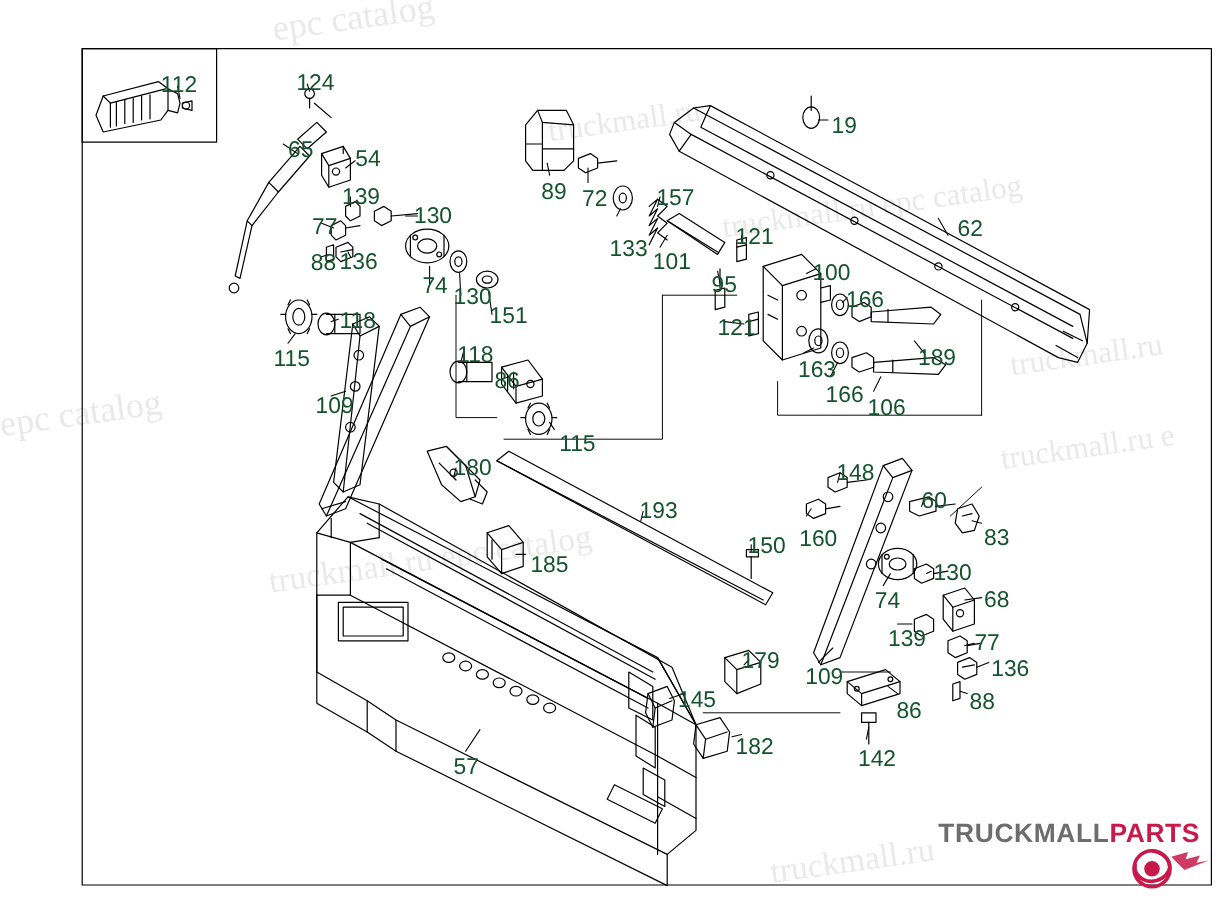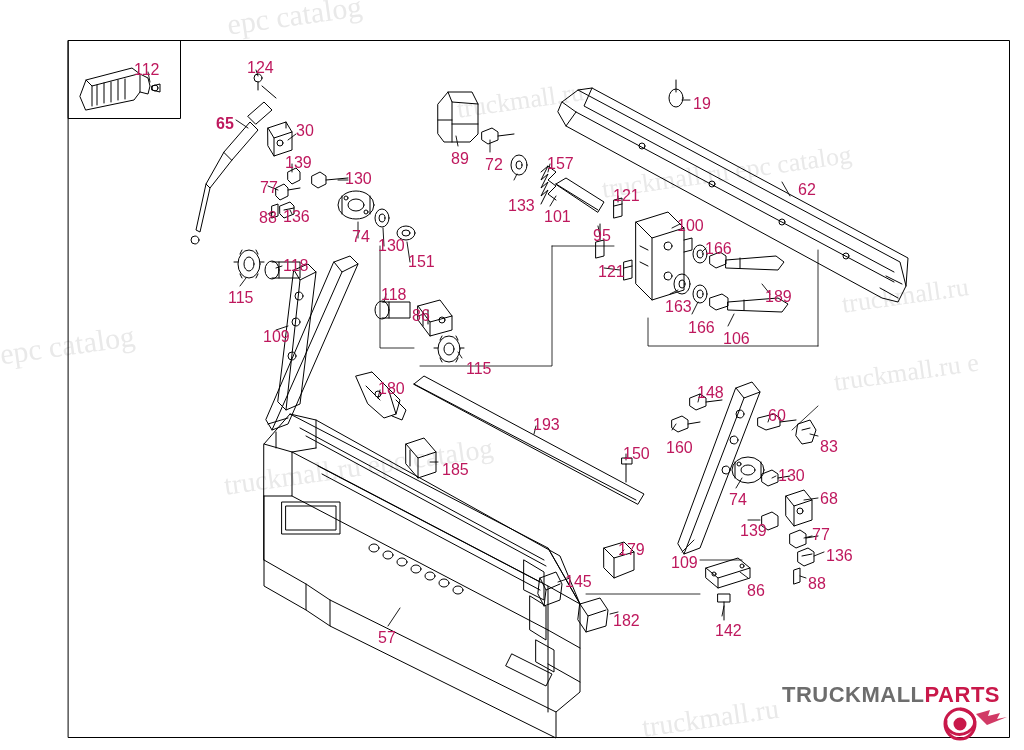--- a/index.html
+++ b/index.html
@@ -33,22 +33,22 @@
     font-family: "Liberation Serif", serif;
     font-size: 30px;
     white-space: nowrap;
     user-select: none;
     pointer-events: none;
   }
   
   .lbl {
     position: absolute;
     font-family: "Liberation Sans", sans-serif;
-    font-size: 16px;
-    color: #be185d;
+    font-size: 19px;
+    color: #14532d;
     line-height: 1;
     white-space: nowrap;
   }
   
   .logo {
     position: absolute;
     right: 14px;
     bottom: 12px;
     width: 170px;
     height: 56px;
@@ -525,22 +525,22 @@
         <path d="M792 430 L818 406"></path>
         <path d="M700 560 L742 560"></path>
         <path d="M586 594 L700 594"></path>
       </g>
     </g>
   </svg>
 
   <div id="label-layer">
       <div class="lbl" style="left: 134px; top: 62px;">112</div>
       <div class="lbl" style="left: 247px; top: 60px; text-align: right;">124</div>
-      <div class="lbl" style="left: 216px; top: 116px; font-weight: bold;">65</div>
-      <div class="lbl" style="left: 296px; top: 123px;">30</div>
+      <div class="lbl" style="left: 240px; top: 116px;">65</div>
+      <div class="lbl" style="left: 296px; top: 123px;">54</div>
       <div class="lbl" style="left: 285px; top: 155px;">139</div>
       <div class="lbl" style="left: 345px; top: 171px;">130</div>
       <div class="lbl" style="left: 260px; top: 180px;">77</div>
       <div class="lbl" style="left: 259px; top: 210px;">88</div>
       <div class="lbl" style="left: 283px; top: 209px;">136</div>
       <div class="lbl" style="left: 352px; top: 229px;">74</div>
       <div class="lbl" style="left: 378px; top: 238px;">130</div>
       <div class="lbl" style="left: 408px; top: 254px;">151</div>
       <div class="lbl" style="left: 283px; top: 258px;">118</div>
       <div class="lbl" style="left: 228px; top: 290px;">115</div>

